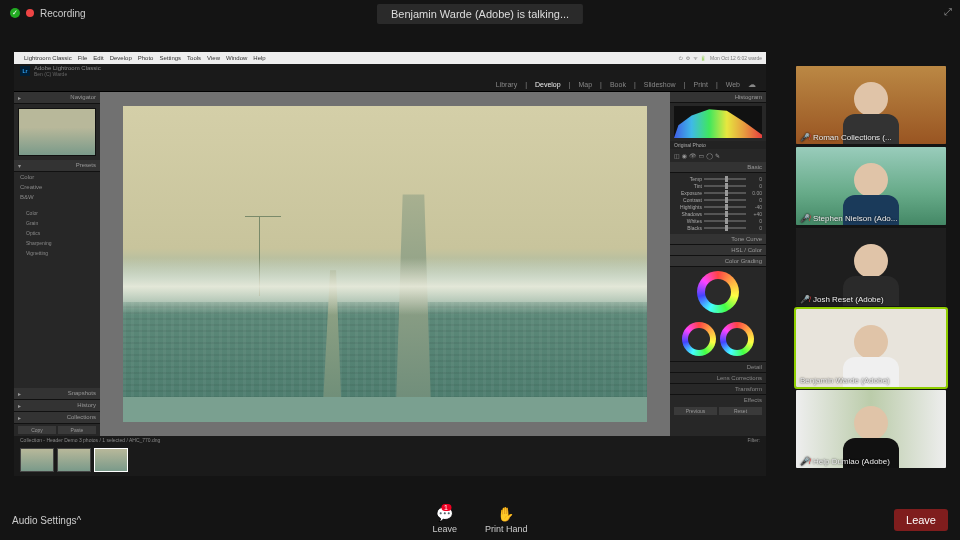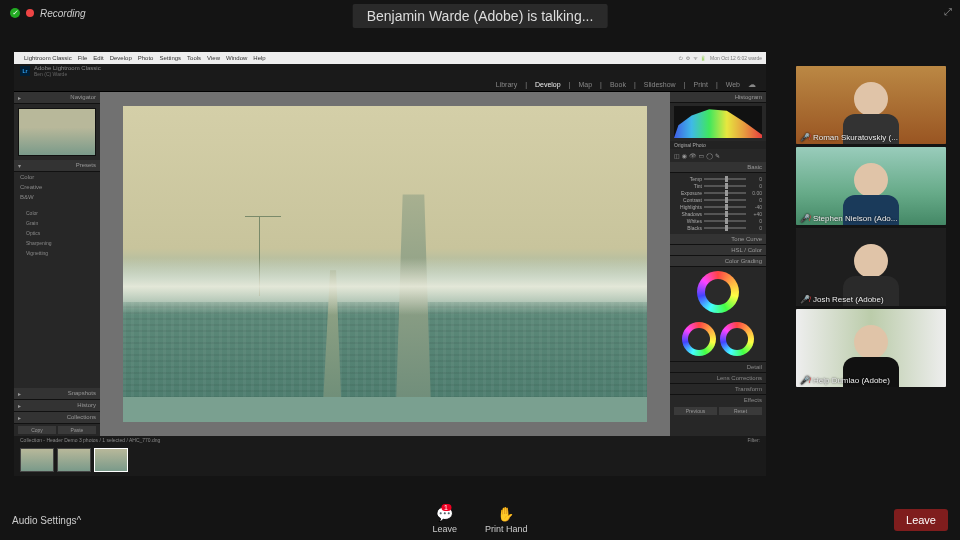--- a/index.html
+++ b/index.html
@@ -1,22 +1,22 @@
 <!DOCTYPE html>
 <html><head>
 <meta charset="utf-8">
 <style>
   * { box-sizing: border-box; margin: 0; padding: 0; }
   body { width: 960px; height: 540px; background: #141414; font-family: -apple-system, "Segoe UI", Arial, sans-serif; color: #ccc; overflow: hidden; position: relative; }
 
   
-  .zoom-top { position: absolute; top: 0; left: 0; right: 0; height: 26px; display: flex; align-items: center; gap: 6px; padding: 0 10px; font-size: 10px; font-style: italic; }
+  .zoom-top { position: absolute; top: 0; left: 0; right: 0; height: 26px; display: flex; align-items: center; gap: 6px; padding: 0 10px; font-size: 10px; }
   .rec-dot { width: 8px; height: 8px; background: #e44; border-radius: 50%; }
   .shield { width: 10px; height: 10px; border-radius: 50%; background: #2a2; display: flex; align-items: center; justify-content: center; font-size: 7px; color: #fff; }
-  .talking { position: absolute; left: 50%; top: 4px; transform: translateX(-50%); background: #2a2a2a; padding: 4px 14px; border-radius: 2px; font-size: 14px; color: #ddd; }
+  .talking { position: absolute; left: 50%; top: 4px; transform: translateX(-50%); background: #2a2a2a; padding: 4px 14px; border-radius: 2px; font-size: 11px; color: #ddd; }
   .expand { position: absolute; right: 8px; top: 6px; color: #999; font-size: 10px; }
 
   
   .share { position: absolute; left: 14px; top: 52px; width: 752px; height: 424px; background: #000; }
 
   
   .mac-menu { height: 12px; background: #eee; color: #333; font-size: 6px; display: flex; align-items: center; gap: 6px; padding: 0 4px; }
   .mac-menu .apple { font-size: 7px; }
   .mac-right { margin-left: auto; display: flex; gap: 3px; font-size: 5px; color: #444; align-items: center; }
   .mac-right span { opacity: 0.7; }
@@ -278,39 +278,47 @@
   </div>
 </div>
 
 <div class="parts" id="parts">
     <div class="tile">
       <div class="bg" style="background:linear-gradient(#b84,#952)"></div>
       <div class="head"></div>
       <div class="body" style="background:#333"></div>
       <div class="name">
         <span class="mute">🎤̸</span>
-        <span>Roman Skuratovskiy (...</span>
+        <span>Roman Collections (...</span>
       </div>
     </div>
     <div class="tile">
       <div class="bg" style="background:linear-gradient(#9cb,#6a8 60%,#486)"></div>
       <div class="head"></div>
       <div class="body" style="background:#1a3a5a"></div>
       <div class="name">
         <span class="mute">🎤̸</span>
         <span>Stephen Nielson (Ado...</span>
       </div>
     </div>
     <div class="tile">
       <div class="bg" style="background:#1e1e1e"></div>
       <div class="head"></div>
       <div class="body" style="background:#2a2a2a"></div>
       <div class="name">
         <span class="mute">🎤̸</span>
         <span>Josh Reset (Adobe)</span>
+      </div>
+    </div>
+    <div class="tile speaking">
+      <div class="bg" style="background:#e8e4dc"></div>
+      <div class="head"></div>
+      <div class="body" style="background:#f0f0f0"></div>
+      <div class="name">
+        <span>Benjamin Warde (Adobe)</span>
       </div>
     </div>
     <div class="tile">
       <div class="bg" style="background:linear-gradient(90deg,#eee,#bca 50%,#eee)"></div>
       <div class="head"></div>
       <div class="body" style="background:#111"></div>
       <div class="name">
         <span class="mute">🎤̸</span>
         <span>Help Dumlao (Adobe)</span>
       </div>

